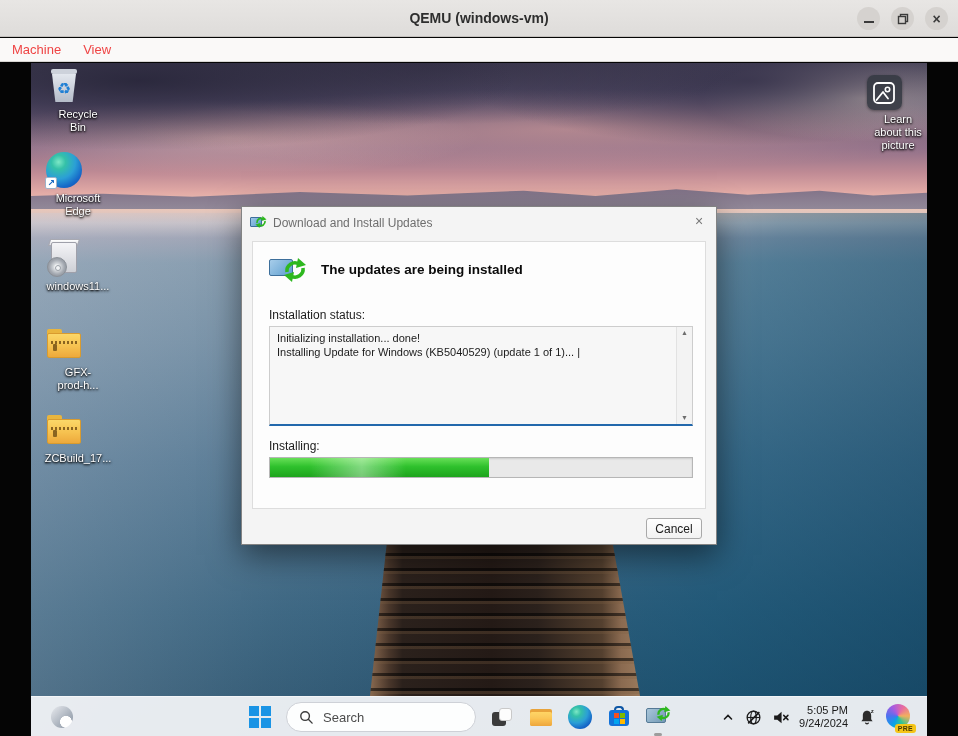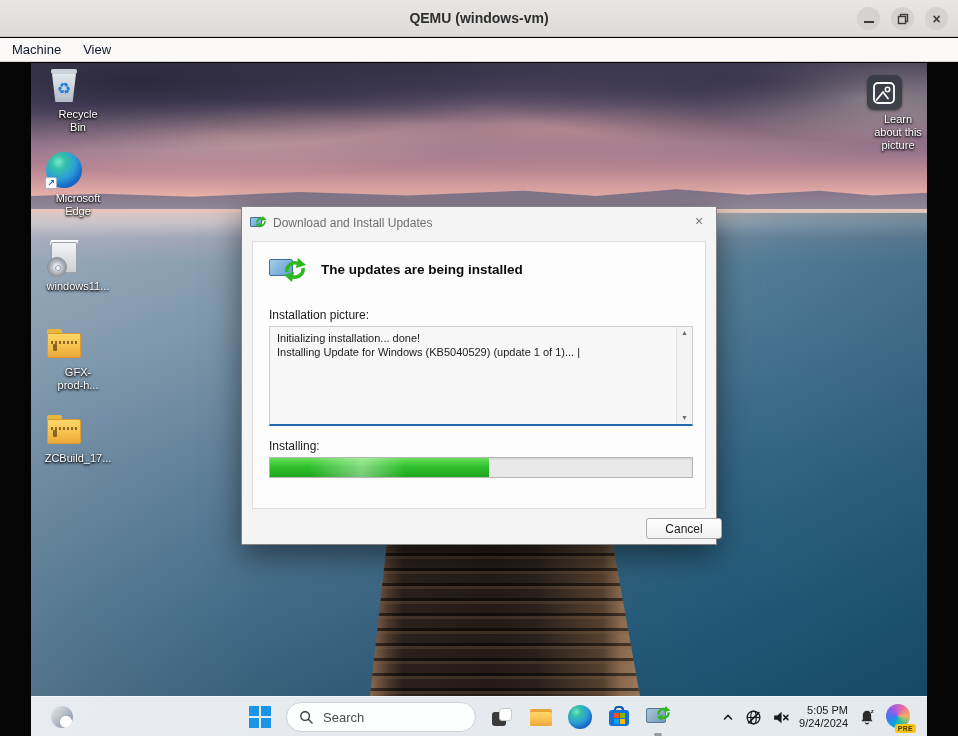--- a/index.html
+++ b/index.html
@@ -16,21 +16,21 @@
   .win-controls { position:absolute; right:10px; top:7px; display:flex; gap:11px; }
   .ctl-btn { width:23px; height:23px; border-radius:50%; background:#d5d2cf;
     display:flex; align-items:center; justify-content:center; color:#3b3b3b; }
   .ctl-min-bar { width:10px; height:2px; background:#3b3b3b; margin-top:6px; }
   .ctl-close-x { font-size:14px; font-weight:bold; line-height:1; }
 
   
   .menubar { position:absolute; left:0; top:38px; width:958px; height:24px;
     background:#faf9f8; border-bottom:1px solid #d7d5d2;
     display:flex; align-items:center; gap:22px; padding-left:12px; }
-  .menu-item { font-size:13px; color:#0f172a; }
+  .menu-item { font-size:13px; color:#ef4444; }
 
   
   .vm-area { position:absolute; left:0; top:63px; width:958px; height:673px; background:#050505; }
   .vm-display { position:absolute; left:31px; top:0; width:896px; height:673px; overflow:hidden; }
 
   .wallpaper { position:absolute; inset:0;
     background:linear-gradient(180deg,
       #474358 0, #5b5270 40px, #8f7089 85px, #c08b95 110px, #e3aba6 130px,
       #ecc7b8 145px, #c9c2c8 160px, #9aa0b2 175px, #7e97ab 200px,
       #6d8ba2 280px, #4f7591 400px, #33607d 550px, #27506b 673px); }
@@ -125,21 +125,21 @@
     background:#f3f3f3; border-left:1px solid #e2e2e2; display:flex; flex-direction:column;
     justify-content:space-between; align-items:center; padding:2px 0; }
   .scroll-arrow { font-size:7px; color:#6d6d6d; line-height:8px; }
   .installing-label { position:absolute; left:16px; top:197px; font-size:12px; color:#1b1b1b; }
   .progress-track { position:absolute; left:16px; top:215px; width:424px; height:21px;
     background:#e9e9e9; border:1px solid #b6b6b6; box-shadow:inset 0 1px 2px rgba(0,0,0,.12); }
   .progress-fill { height:100%; width:0;
     background-image:linear-gradient(90deg, rgba(255,255,255,0) 18%, rgba(255,255,255,.4) 42%, rgba(255,255,255,0) 62%),
       linear-gradient(180deg,#67df57,#2fc12d 45%,#1ea41d);
     }
-  .cancel-btn { position:absolute; left:404px; top:311px; width:76px; height:21px;
+  .cancel-btn { position:absolute; left:404px; top:311px; width:56px; height:21px;
     background:linear-gradient(#fefefe,#f2f2f2); border:1px solid #a9a9a9; border-radius:3px;
     font-size:12px; color:#1b1b1b; display:flex; align-items:center; justify-content:center; }
 
   
   .taskbar { position:absolute; left:0; top:633px; width:896px; height:40px;
     background:rgba(240,242,246,.95); border-top:1px solid rgba(255,255,255,.5); }
   .tb-widgets { position:absolute; left:20px; top:9px; width:22px; height:22px; border-radius:50%;
     background:radial-gradient(circle at 68% 72%, #ffffff 0 26%, rgba(255,255,255,0) 28%),
       linear-gradient(135deg,#e9ebef,#aab2bd 60%,#8d97a5); }
   .tb-center { position:absolute; left:216px; top:0; height:40px; display:flex; align-items:center; gap:13px; }
@@ -305,21 +305,21 @@
             <div class="blue-pane"></div>
             <svg width="24" height="24" viewBox="0 0 24 24">
               <path d="M4 14 A8 8 0 0 1 16 6" fill="none" stroke="#2eb81f" stroke-width="3.6"></path>
               <polygon points="15,0 23,7 13,10" fill="#2eb81f"></polygon>
               <path d="M20 10 A8 8 0 0 1 8 18" fill="none" stroke="#2eb81f" stroke-width="3.6"></path>
               <polygon points="9,24 1,17 11,14" fill="#2eb81f"></polygon>
             </svg>
           </div>
           <div class="dlg-heading">The updates are being installed</div>
 
-          <div class="status-label">Installation picture:</div>
+          <div class="status-label">Installation status:</div>
 
           <div class="status-box">
             <div>Initializing installation... done!</div>
             <div>Installing Update for Windows (KB5040529) (update 1 of 1)... |</div>
             <div class="status-scrollbar">
               <span class="scroll-arrow">▲</span>
               <span class="scroll-arrow">▼</span>
             </div>
           </div>
 

